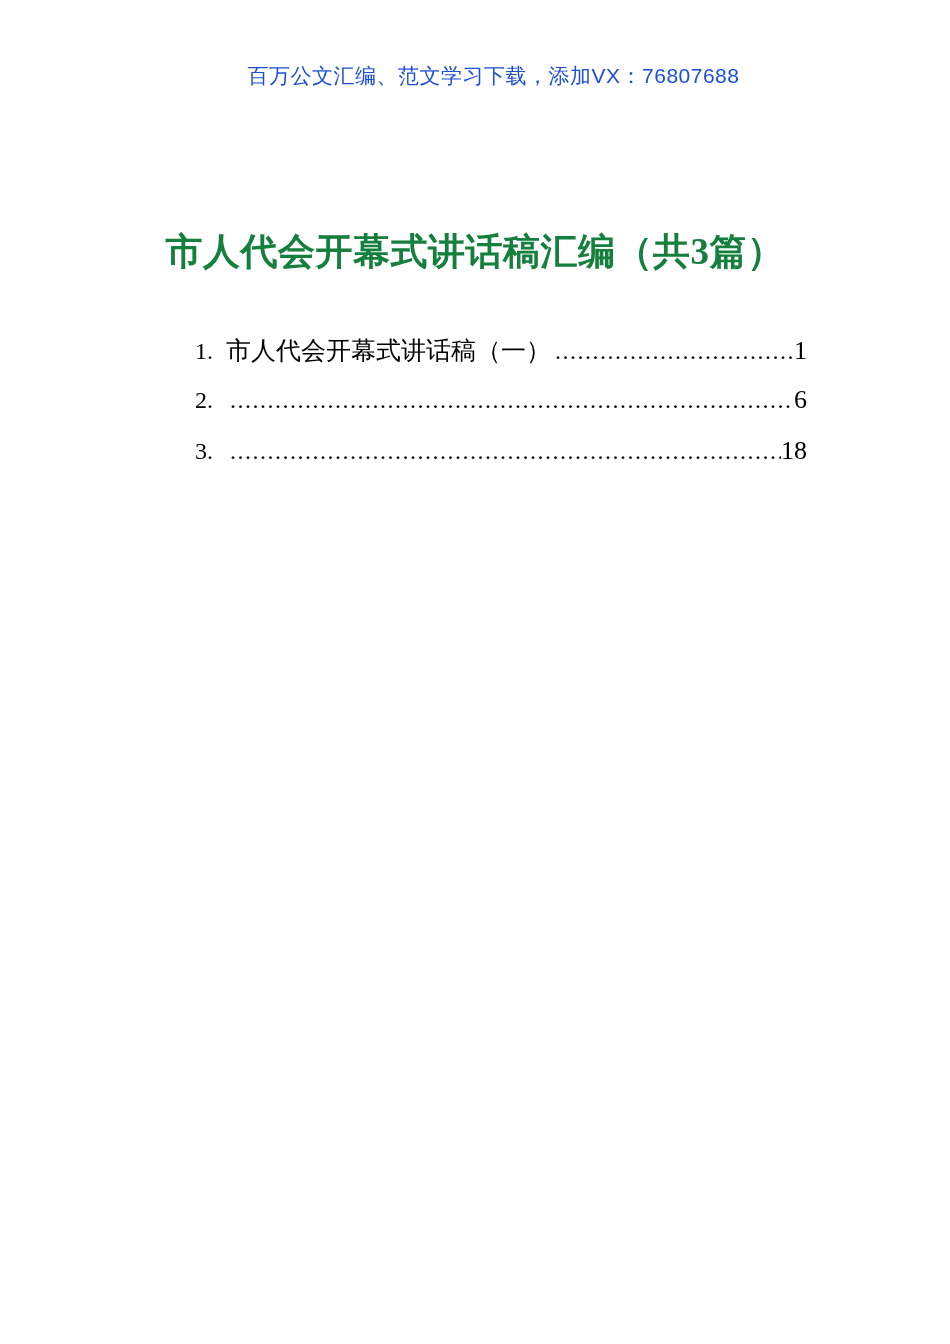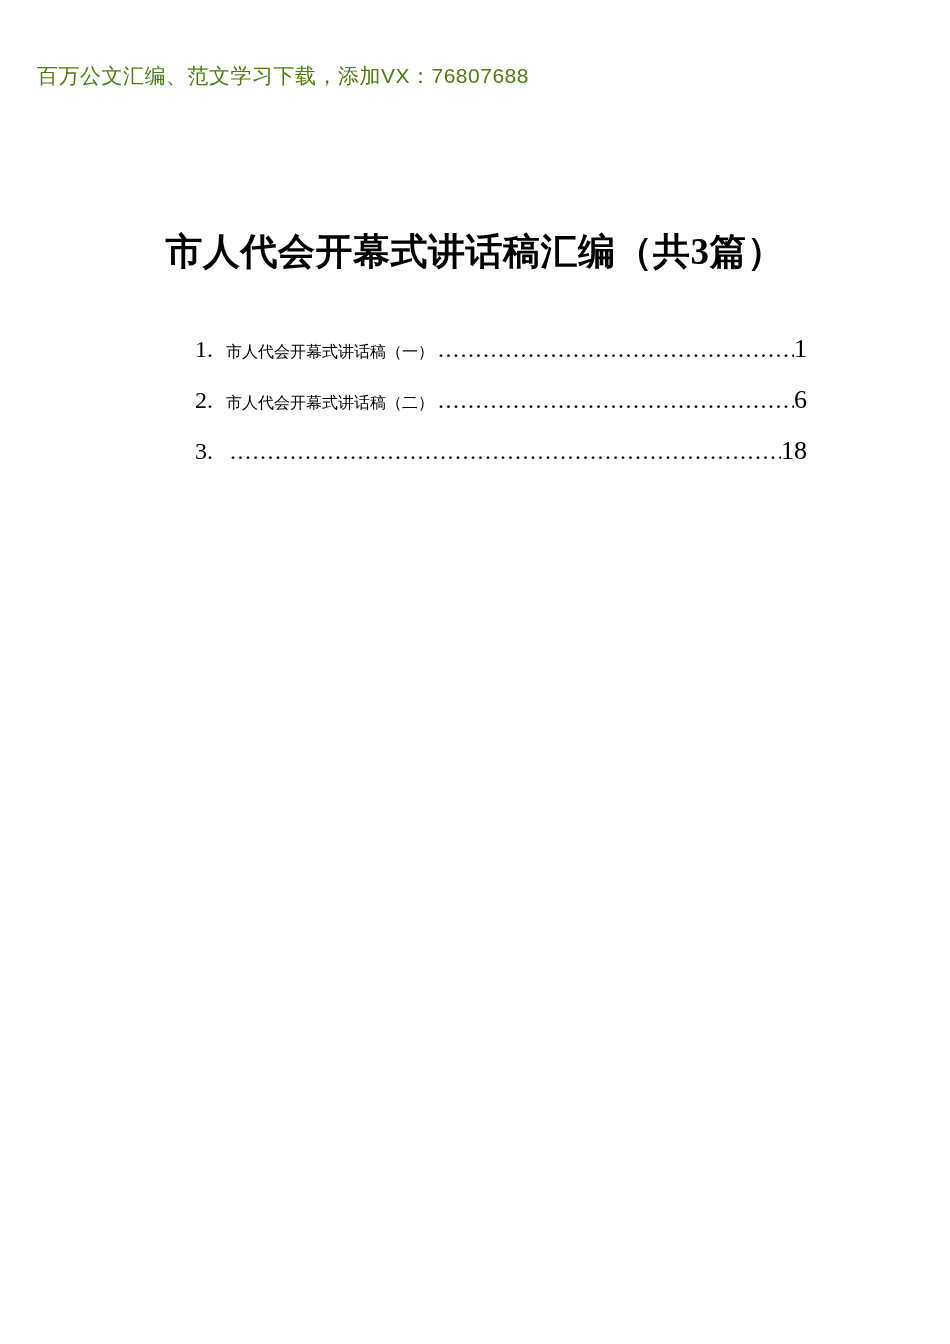--- a/index.html
+++ b/index.html
@@ -11,37 +11,37 @@
     position: relative;
     width: 950px;
     height: 1344px;
     background: #ffffff;
     overflow: hidden;
     font-family: "Liberation Sans", sans-serif;
   }
   
   .promo-header {
     padding-top: 62px;
-    text-align: left;
+    text-align: center;
     font-size: 21px;
     line-height: 28px;
     font-weight: 400;
-    color: #4d7c0f;
+    color: #1d4ed8;
     letter-spacing: 0.5px;
     padding-left: 37px;
   }
   
   .doc-title {
     margin: 140px 0 0 0;
     padding: 0;
     text-align: center;
     font-size: 37px;
     line-height: 44px;
     font-weight: 700;
-    color: #000000;
+    color: #15803d;
     letter-spacing: 0.5px;
   }
   .doc-title .serif-num {
     font-family: "Liberation Serif", serif;
     font-weight: 700;
   }
   
   .toc {
     margin: 60px auto 0 195px;
     width: 612px;
@@ -55,21 +55,21 @@
     cursor: pointer;
   }
   .toc-num {
     font-family: "Liberation Serif", serif;
     font-size: 24px;
     margin-right: 13px;
     flex: 0 0 auto;
   }
   .toc-label {
     font-family: "Liberation Sans", sans-serif;
-    font-size: 16px;
+    font-size: 25px;
     flex: 0 0 auto;
     white-space: nowrap;
   }
   .toc-leader {
     flex: 1 1 auto;
     overflow: hidden;
     white-space: nowrap;
     font-family: "Liberation Serif", serif;
     font-size: 24px;
     letter-spacing: 1.5px;
@@ -103,21 +103,20 @@
 
     <div class="toc-item">
       <span class="toc-num">1.</span>
       <span class="toc-label">市人代会开幕式讲话稿（一）</span>
       <span class="toc-leader"></span>
       <span class="toc-page">1</span>
     </div>
 
     <div class="toc-item">
       <span class="toc-num">2.</span>
-      <span class="toc-label">市人代会开幕式讲话稿（二）</span>
       <span class="toc-leader"></span>
       <span class="toc-page">6</span>
     </div>
 
     <div class="toc-item">
       <span class="toc-num">3.</span>
       <span class="toc-leader"></span>
       <span class="toc-page">18</span>
     </div>
 

